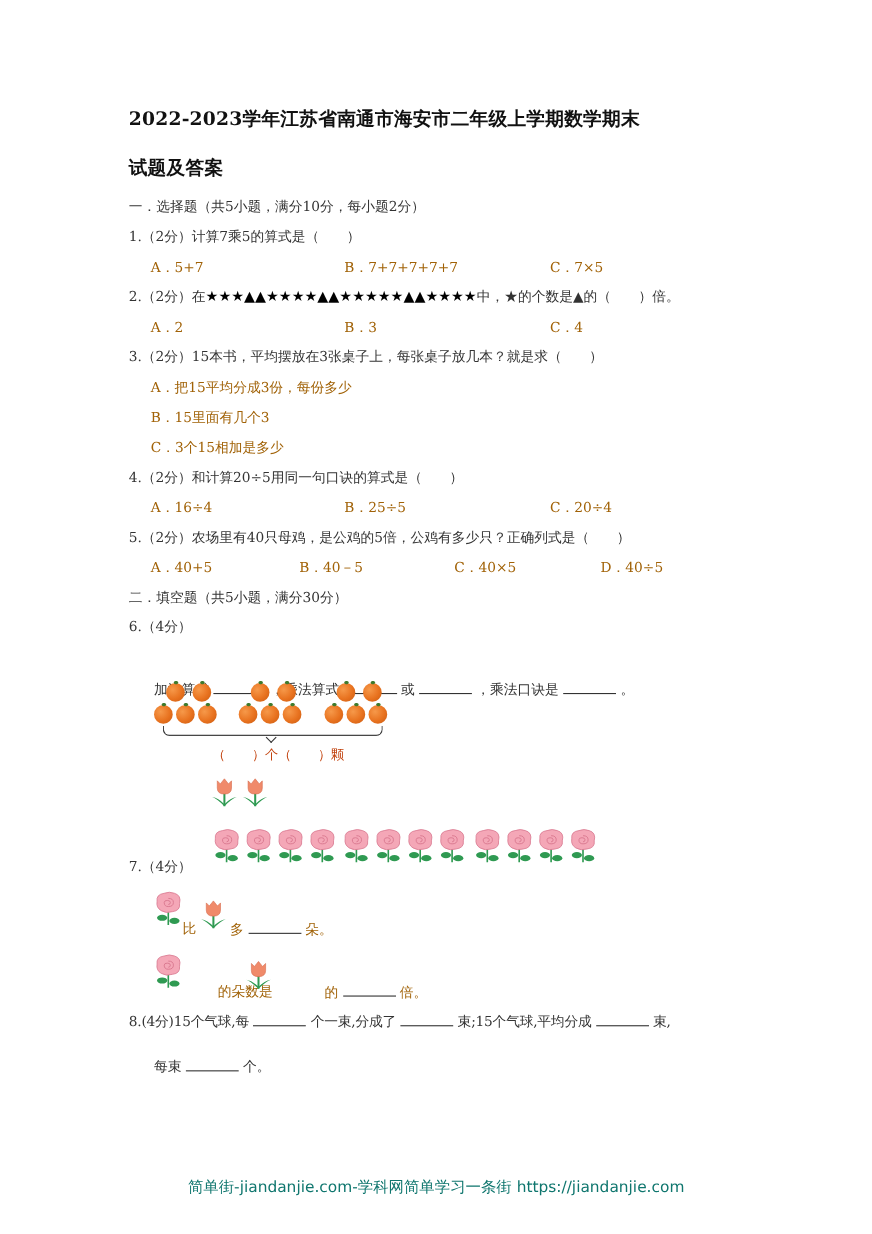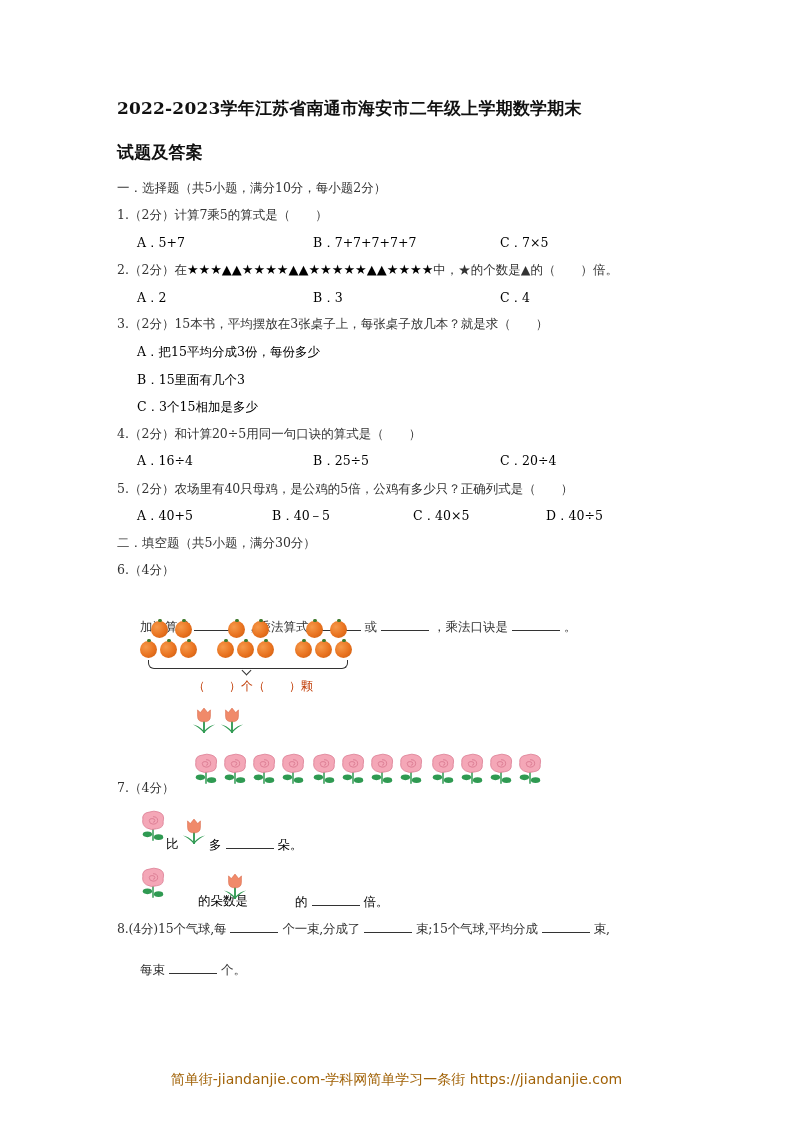--- a/index.html
+++ b/index.html
@@ -11,21 +11,21 @@
     .title {
       position: absolute; left: 117px; width: 570px;
       font-family: "DejaVu Serif", serif; font-weight: bold;
       font-size: 17px; color: #111; letter-spacing: 0.2px;
     }
     .t1 { top: 97px; }
     .t2 { top: 141px; }
     .line {
       position: absolute; left: 117px; font-size: 12.5px; color: #333; white-space: nowrap;
     }
-    .opt { position: absolute; font-size: 12.5px; color: #000000; white-space: nowrap; }
+    .opt { position: absolute; font-size: 12.5px; color: #a16207; white-space: nowrap; }
     .blank {
       display: inline-block; width: 48px; border-bottom: 1px solid #333; height: 12px;
       vertical-align: baseline; margin: 0 4px;
     }
     .sym { font-size: 13px; color: #000; }
     .orange {
       position: absolute; width: 17px; height: 17px; border-radius: 50%;
       background: radial-gradient(circle at 35% 35%, #f6994a 0%, #e8721f 55%, #c85a10 100%);
     }
     .orange::after {
@@ -37,21 +37,21 @@
       border: 1px solid #333; border-top: none; border-radius: 0 0 6px 6px;
     }
     .brace-tip {
       position: absolute; left: 243px; top: 667px; width: 6px; height: 6px;
       border-left: 1px solid #333; border-bottom: 1px solid #333; transform: rotate(-45deg);
     }
     .caption { position: absolute; left: 193px; top: 678px; font-size: 12px; color: #c2410c; }
     .flower { position: absolute; }
     .footer {
       position: absolute; left: 0; width: 793px; top: 1071px; text-align: center;
-      font-family: "DejaVu Sans", sans-serif; font-size: 14px; color: #a16207;
+      font-family: "DejaVu Sans", sans-serif; font-size: 14px; color: #0f766e;
     }
   </style>
 </head>
 <body>
 
 <div class="title t1">2022-2023学年江苏省南通市海安市二年级上学期数学期末</div>
 <div class="title t2">试题及答案</div>
 
 <div class="line" style="top:180px;">一．选择题（共5小题，满分10分，每小题2分）</div>
 

